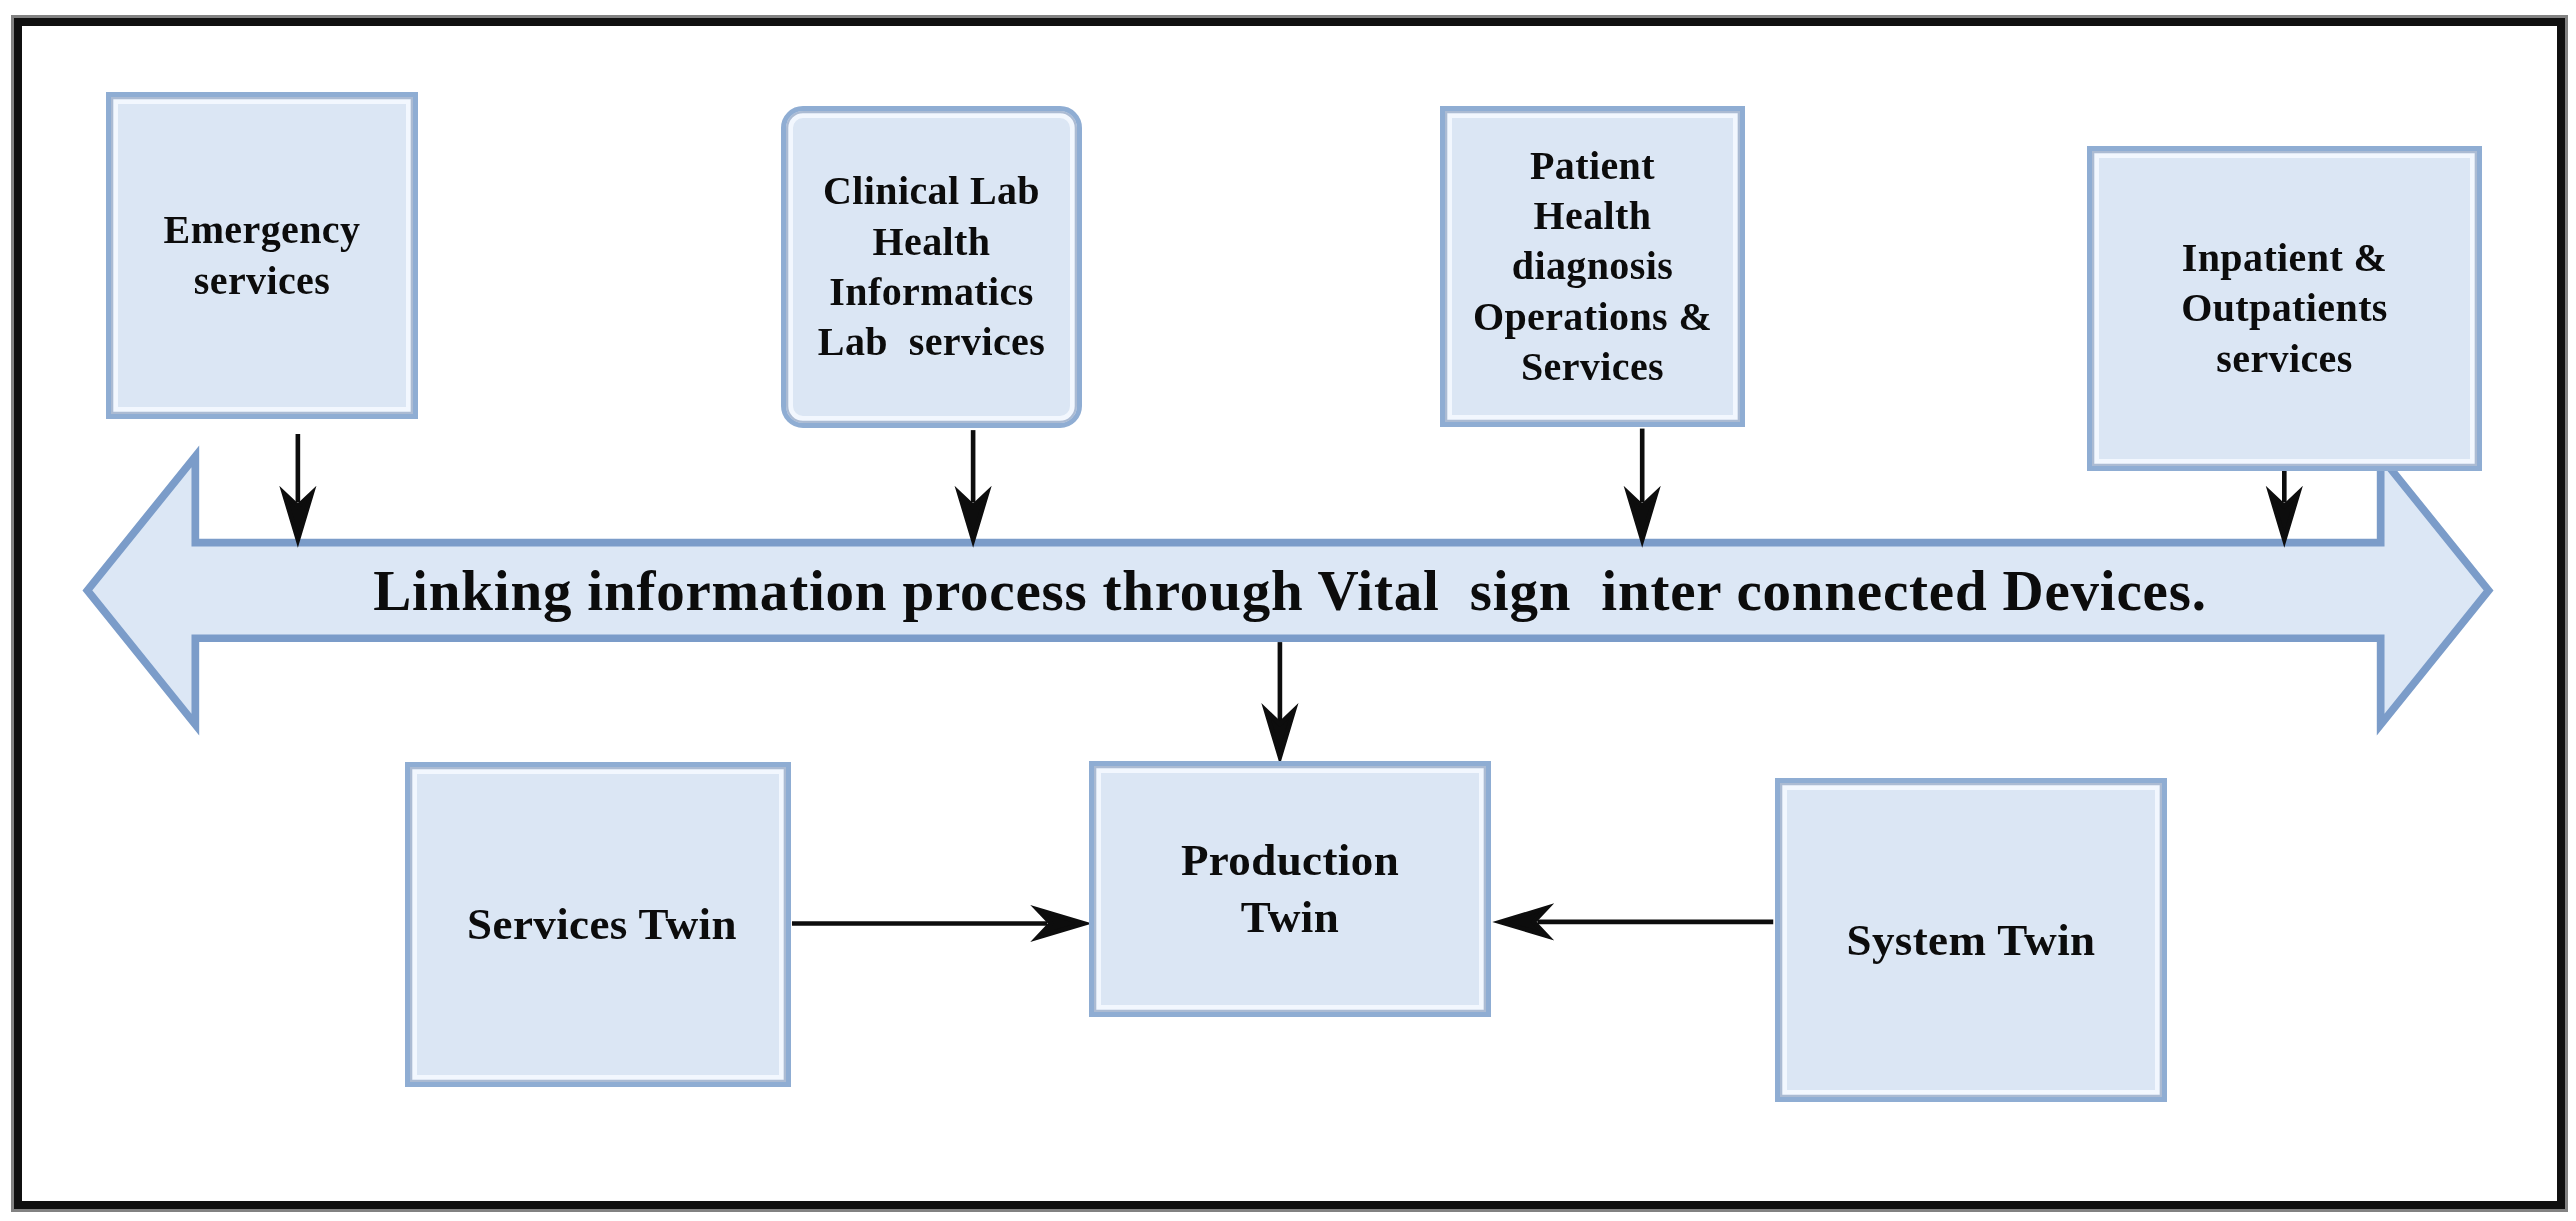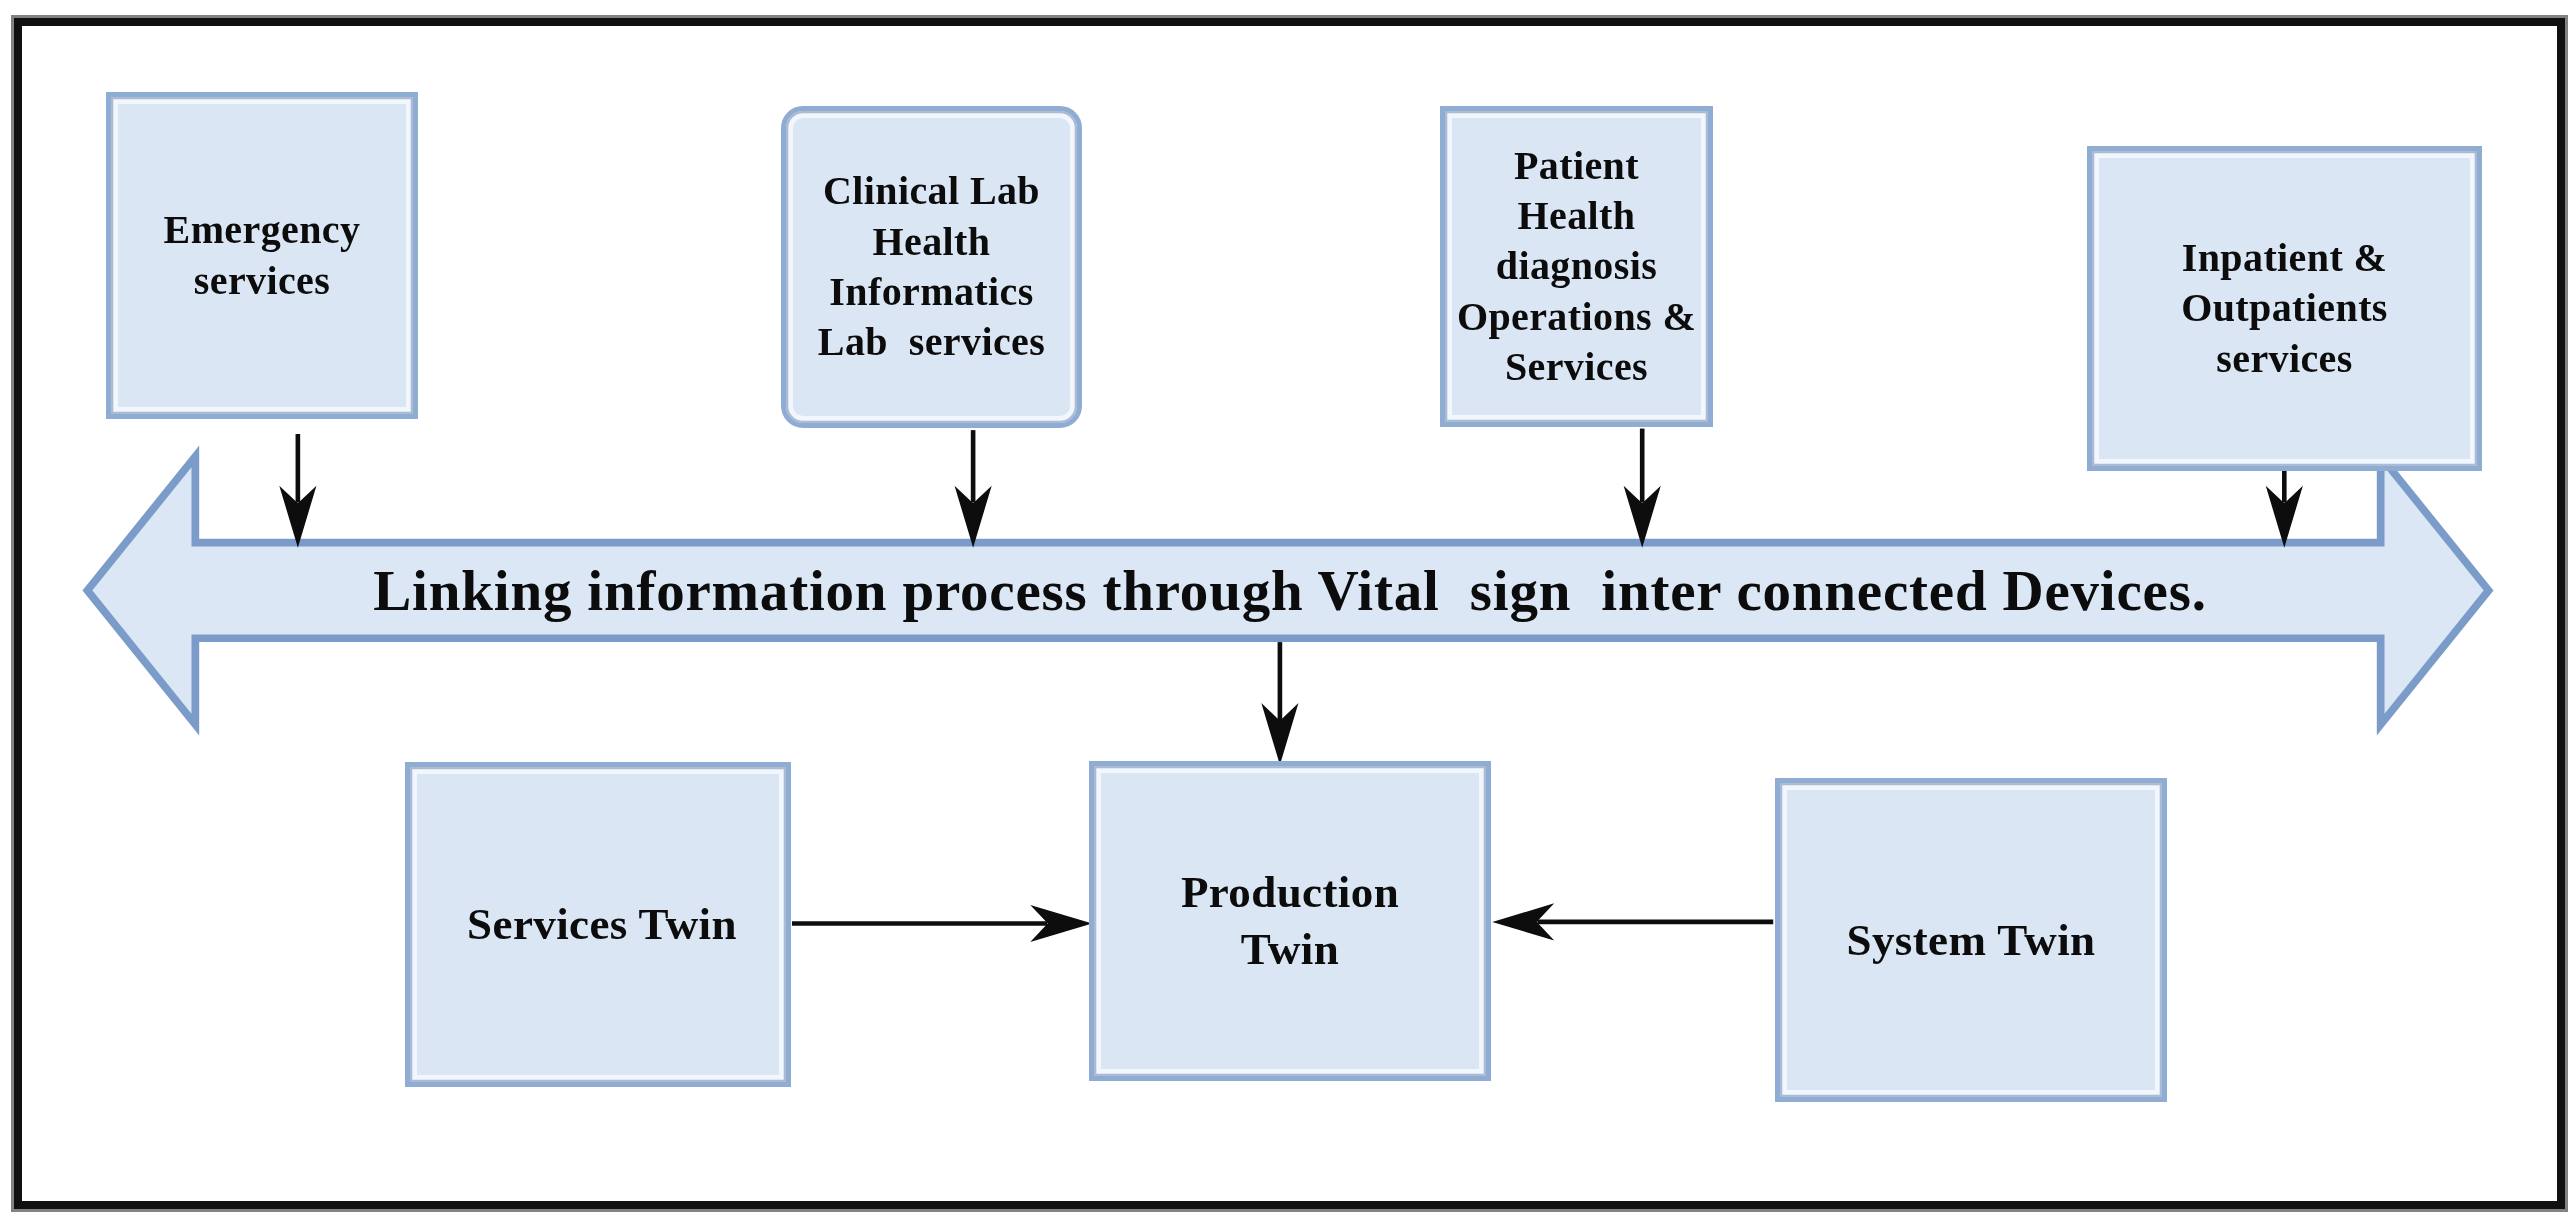--- a/index.html
+++ b/index.html
@@ -37,24 +37,24 @@
   .top-label{font-size:40px;}
   .bottom-label{font-size:45px;}
   .banner-text{
     position:absolute;left:200px;top:544px;width:2180px;height:93px;
     display:flex;align-items:center;justify-content:center;
     font-weight:bold;font-size:57px;letter-spacing:0.8px;white-space:pre-wrap;text-align:center;
   }
   
   .n-emergency{left:106px;top:92px;width:312px;height:327px;}
   .n-clinical{left:781px;top:106px;width:301px;height:322px;border-radius:22px;}
-  .n-patient{left:1440px;top:106px;width:273px;height:321px;}
+  .n-patient{left:1440px;top:106px;width:305px;height:321px;}
   .n-inpatient{left:2087px;top:108px;width:395px;height:325px;margin-top:38px;}
   .n-services-twin{left:405px;top:762px;width:386px;height:325px;padding-left:8px;}
-  .n-production-twin{left:1089px;top:761px;width:402px;height:320px;}
+  .n-production-twin{left:1089px;top:761px;width:402px;height:256px;}
   .n-system-twin{left:1775px;top:778px;width:392px;height:324px;align-items:center;}
 </style>
 </head>
 <body>
 
 <div class="stage">
 
   <div class="frame"></div>
 
   <svg class="diagram-svg" viewBox="0 0 3341 1584">

